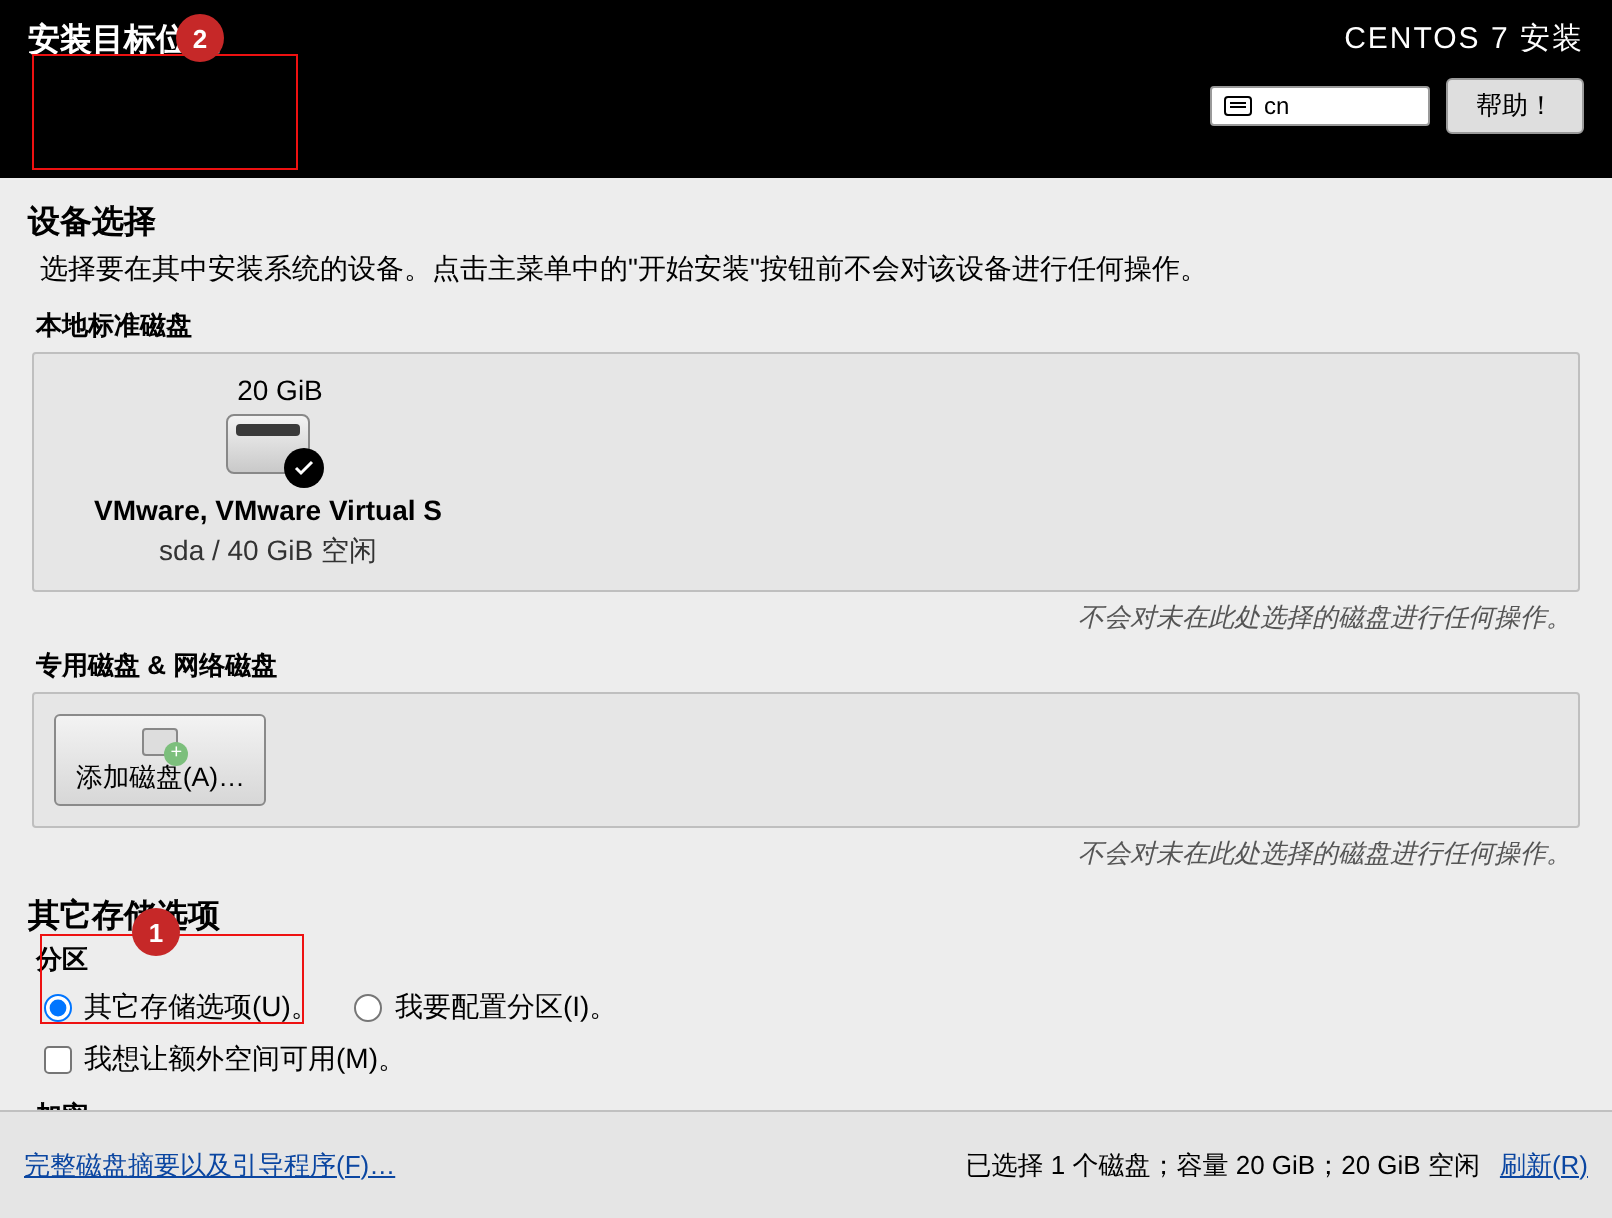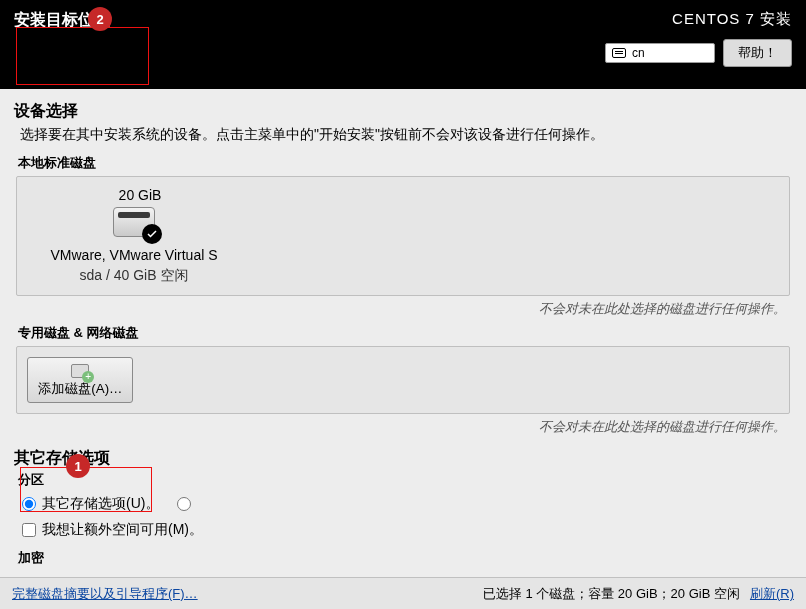--- a/index.html
+++ b/index.html
@@ -25,34 +25,34 @@
   .h-sec { font-size: 16px; font-weight: bold; margin-bottom: 2px; }
   .subtext { margin: 4px 6px 10px 6px; font-size: 14px; }
   .subhead { font-weight: bold; font-size: 13px; margin-left: 4px; margin-top: 6px; }
   .panel { border: 1px solid #bfbfbf; border-radius: 2px; background: #e6e6e6 ; margin: 4px 2px 2px 2px; padding: 10px 12px 10px 12px; }
   .panel-in1 { display: flex; flex-direction: column; align-items: center; width: 210px; }
   .disk-size { font-size: 14px; margin-left: 12px; }
   .hdd-icon { width: 42px; height: 30px; background: linear-gradient(#f3f3f3,#c9c9c9); border: 1px solid #888; border-radius: 4px; margin: 4px 0; position: relative; }
   .hdd-icon::before { content:''; position:absolute; left:4px; right:4px; top:4px; height:6px; background:#3a3a3a; border-radius:2px;}
   .hdd-check { position: absolute; right: -8px; bottom: -8px; width: 20px; height: 20px; border-radius: 50%; background: #000; display:flex; align-items:center; justify-content:center;}
   .hdd-check svg { width: 12px; height: 12px; }
-  .disk-name { font-weight: normal; font-size: 14px; margin-top: 6px; text-align: right; }
+  .disk-name { font-weight: bold; font-size: 14px; margin-top: 6px; text-align: right; }
   .disk-sub { font-size: 14px; margin-top: 4px; color: #333; }
   .note-right { text-align: right; font-style: italic; color: #555; font-size: 13px; margin: 4px 6px 4px 0; }
   .add-disk-btn { background: linear-gradient(#f3f3f3,#d7d7d7); border: 1px solid #8a8a8a; border-radius: 3px; padding: 6px 10px 4px 10px; display: inline-flex; flex-direction: column; align-items: center; cursor: pointer; gap:2px;}
   .plus-disk-icon { width: 18px; height: 14px; border: 1px solid #888; border-radius: 2px; position: relative; background:#ddd;}
   .plus-disk-icon::after{content:'+'; position:absolute; right:-6px; bottom:-6px; font-size:10px; background:#7cbf7c; border-radius:50%; width:12px; height:12px; line-height:12px; text-align:center; color:#fff;}
   .opts-sec { margin-top: 12px; }
   .sub2 { font-weight: bold; font-size: 13px; margin: 2px 4px; }
   .radio-row { display: flex; align-items: center; gap: 18px; margin: 6px 4px 4px 8px; font-size: 14px; }
   .radio { display: inline-flex; align-items: center; gap: 6px; cursor: pointer; }
   .radio input { width:14px; height:14px;}
   .check-row { display: inline-flex; align-items: center; gap: 6px; margin: 4px 4px 4px 8px; font-size: 14px; }
   .check-row input{ width:14px; height:14px;}
-  .footer { position: absolute; bottom: 0; left: 0; right: 0; height: 32px; background: #e5e5e5; border-top: 1px solid #c0c0c0; display: flex; align-items: center; justify-content: space-between; padding: 12px 12px; font-size: 13px; }
+  .footer { position: absolute; bottom: 0; left: 0; right: 0; height: 54px; background: #e5e5e5; border-top: 1px solid #c0c0c0; display: flex; align-items: center; justify-content: space-between; padding: 12px 12px; font-size: 13px; }
   .link { color: #0b46a1; text-decoration: underline; cursor: pointer; }
   .foot-right { display: flex; gap: 10px; align-items: center; }
 
   
   .content-pad { height: 50px;}
 </style>
 </head>
 <body>
 
 <div class="topbar">
@@ -104,20 +104,21 @@
   <div class="opts-sec">
     <div class="h-sec">其它存储选项</div>
     <div class="sub2">分区</div>
     <div class="radio-row">
       <label class="radio">
         <input type="radio" name="part" checked="" style="">
         <span>其它存储选项(U)。</span>
       </label>
       <label class="radio">
         <input type="radio" name="part" style="">
+        <span>我要配置分区(I)。</span>
       </label>
     </div>
     <label class="check-row">
       <input type="checkbox" style="">
       <span>我想让额外空间可用(M)。</span>
     </label>
     <div class="sub2" style="margin-top:6px;">加密</div>
   </div>
 
   <div class="content-pad"></div>

